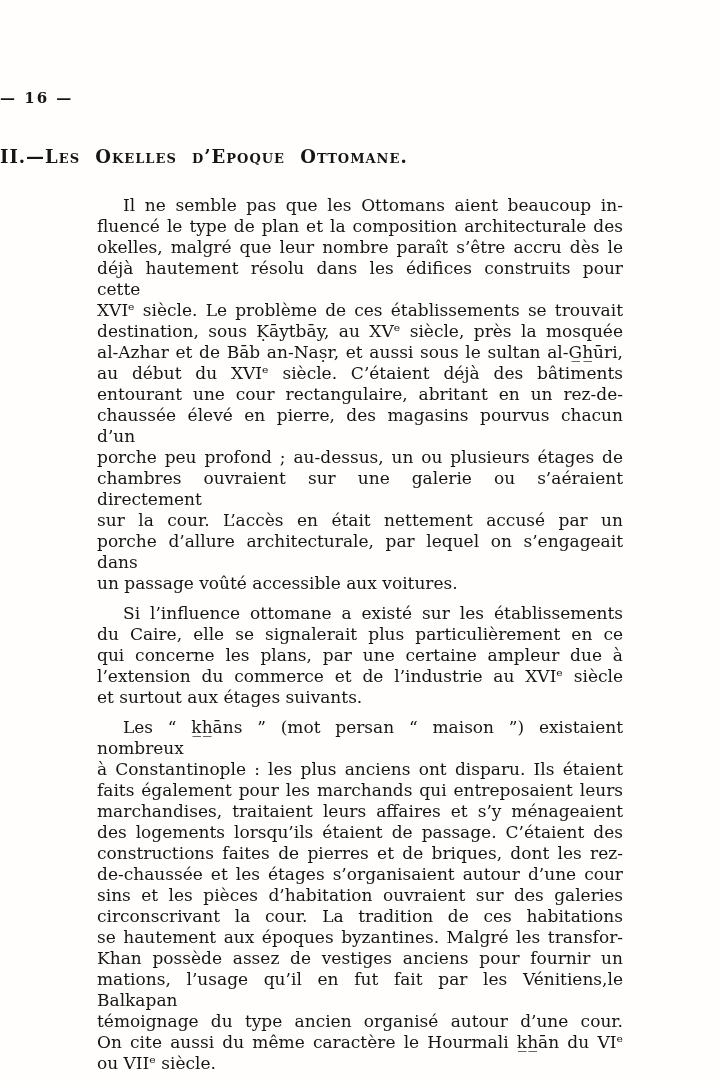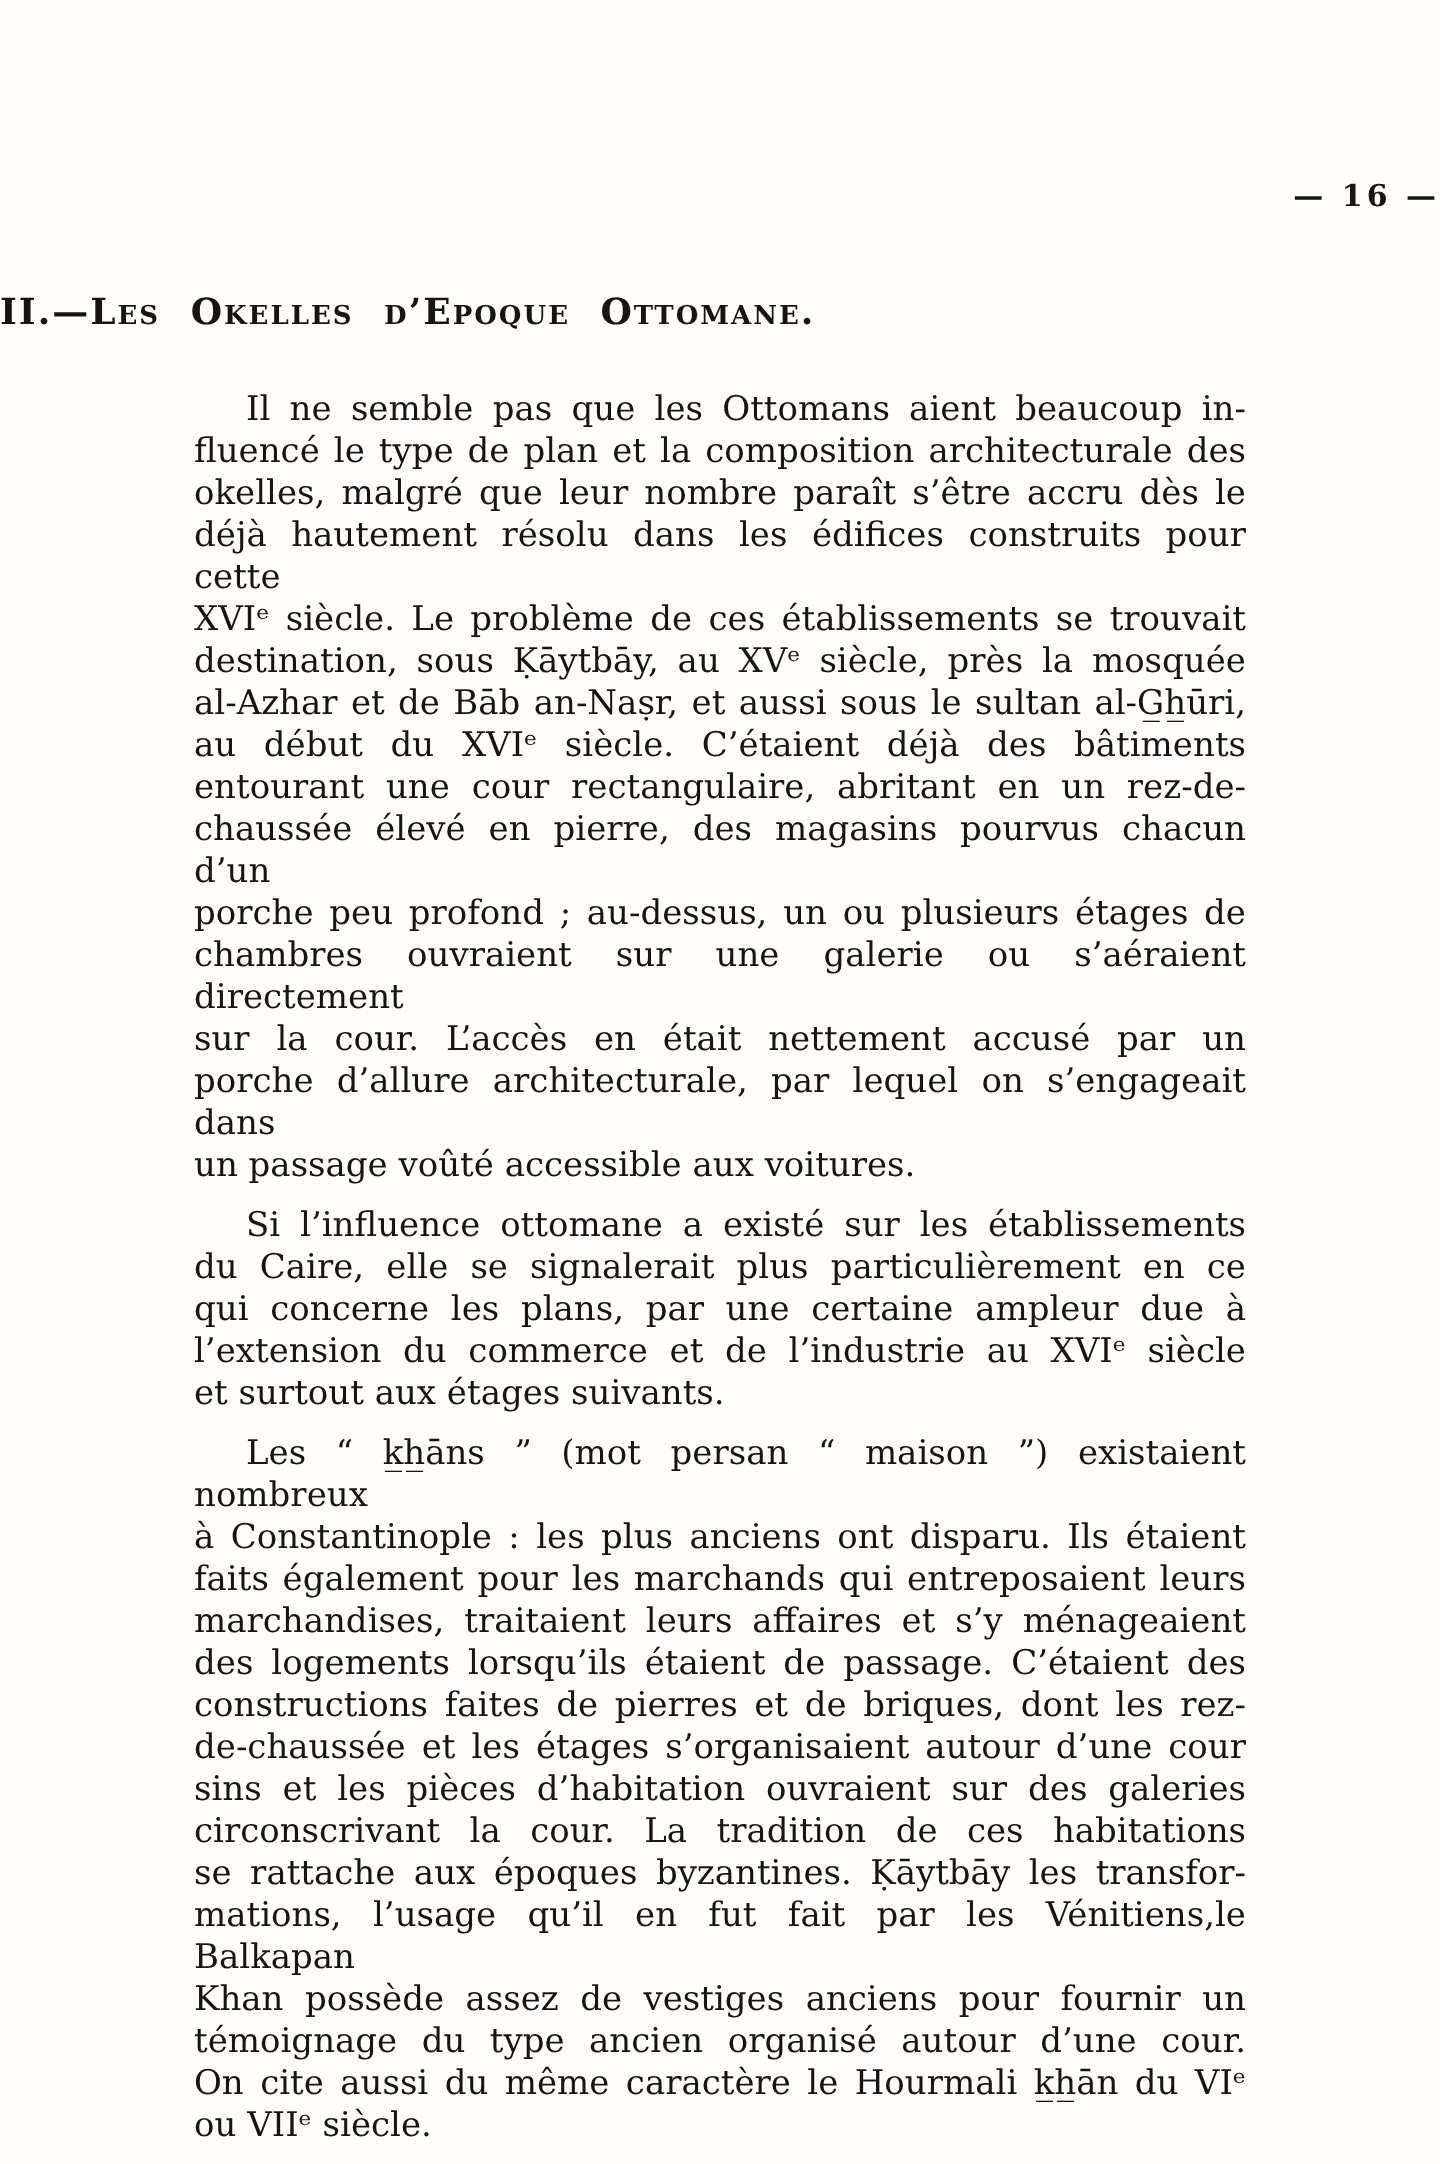--- a/index.html
+++ b/index.html
@@ -12,21 +12,21 @@
     width: 720px;
     height: 1082px;
     background: #fffefd;
     color: #161513;
     font-family: "DejaVu Serif", serif;
     overflow: hidden;
     box-sizing: border-box;
   }
   .pagenum {
     padding-top: 89px;
-    text-align: right;
+    text-align: left;
     font-size: 15px;
     font-weight: bold;
     letter-spacing: 2px;
   }
   .title {
     margin: 39px 0 0 0;
     text-align: left;
     font-size: 18px;
     font-weight: bold;
     font-variant: small-caps;
@@ -89,22 +89,22 @@
     <div class="para">
       <div class="line">Les “ k̲h̲āns ” (mot persan “ maison ”) existaient nombreux</div>
       <div class="line">à Constantinople : les plus anciens ont disparu. Ils étaient</div>
       <div class="line">faits également pour les marchands qui entreposaient leurs</div>
       <div class="line">marchandises, traitaient leurs affaires et s’y ménageaient</div>
       <div class="line">des logements lorsqu’ils étaient de passage. C’étaient des</div>
       <div class="line">constructions faites de pierres et de briques, dont les rez-</div>
       <div class="line">de-chaussée et les étages s’organisaient autour d’une cour</div>
       <div class="line">sins et les pièces d’habitation ouvraient sur des galeries</div>
       <div class="line">circonscrivant la cour. La tradition de ces habitations</div>
-      <div class="line">se rattache aux époques byzantines. Ḳāytbāy les transfor-</div>
+      <div class="line">se hautement aux époques byzantines. Malgré les transfor-</div>
+      <div class="line">Khan possède assez de vestiges anciens pour fournir un</div>
       <div class="line">mations, l’usage qu’il en fut fait par les Vénitiens,le Balkapan</div>
-      <div class="line">Khan possède assez de vestiges anciens pour fournir un</div>
       <div class="line">témoignage du type ancien organisé autour d’une cour.</div>
       <div class="line">On cite aussi du même caractère le Hourmali k̲h̲ān du VIᵉ</div>
       <div class="line">ou VIIᵉ siècle.</div>
     </div>
 
   </div>
 </div>
 
 </body></html>

